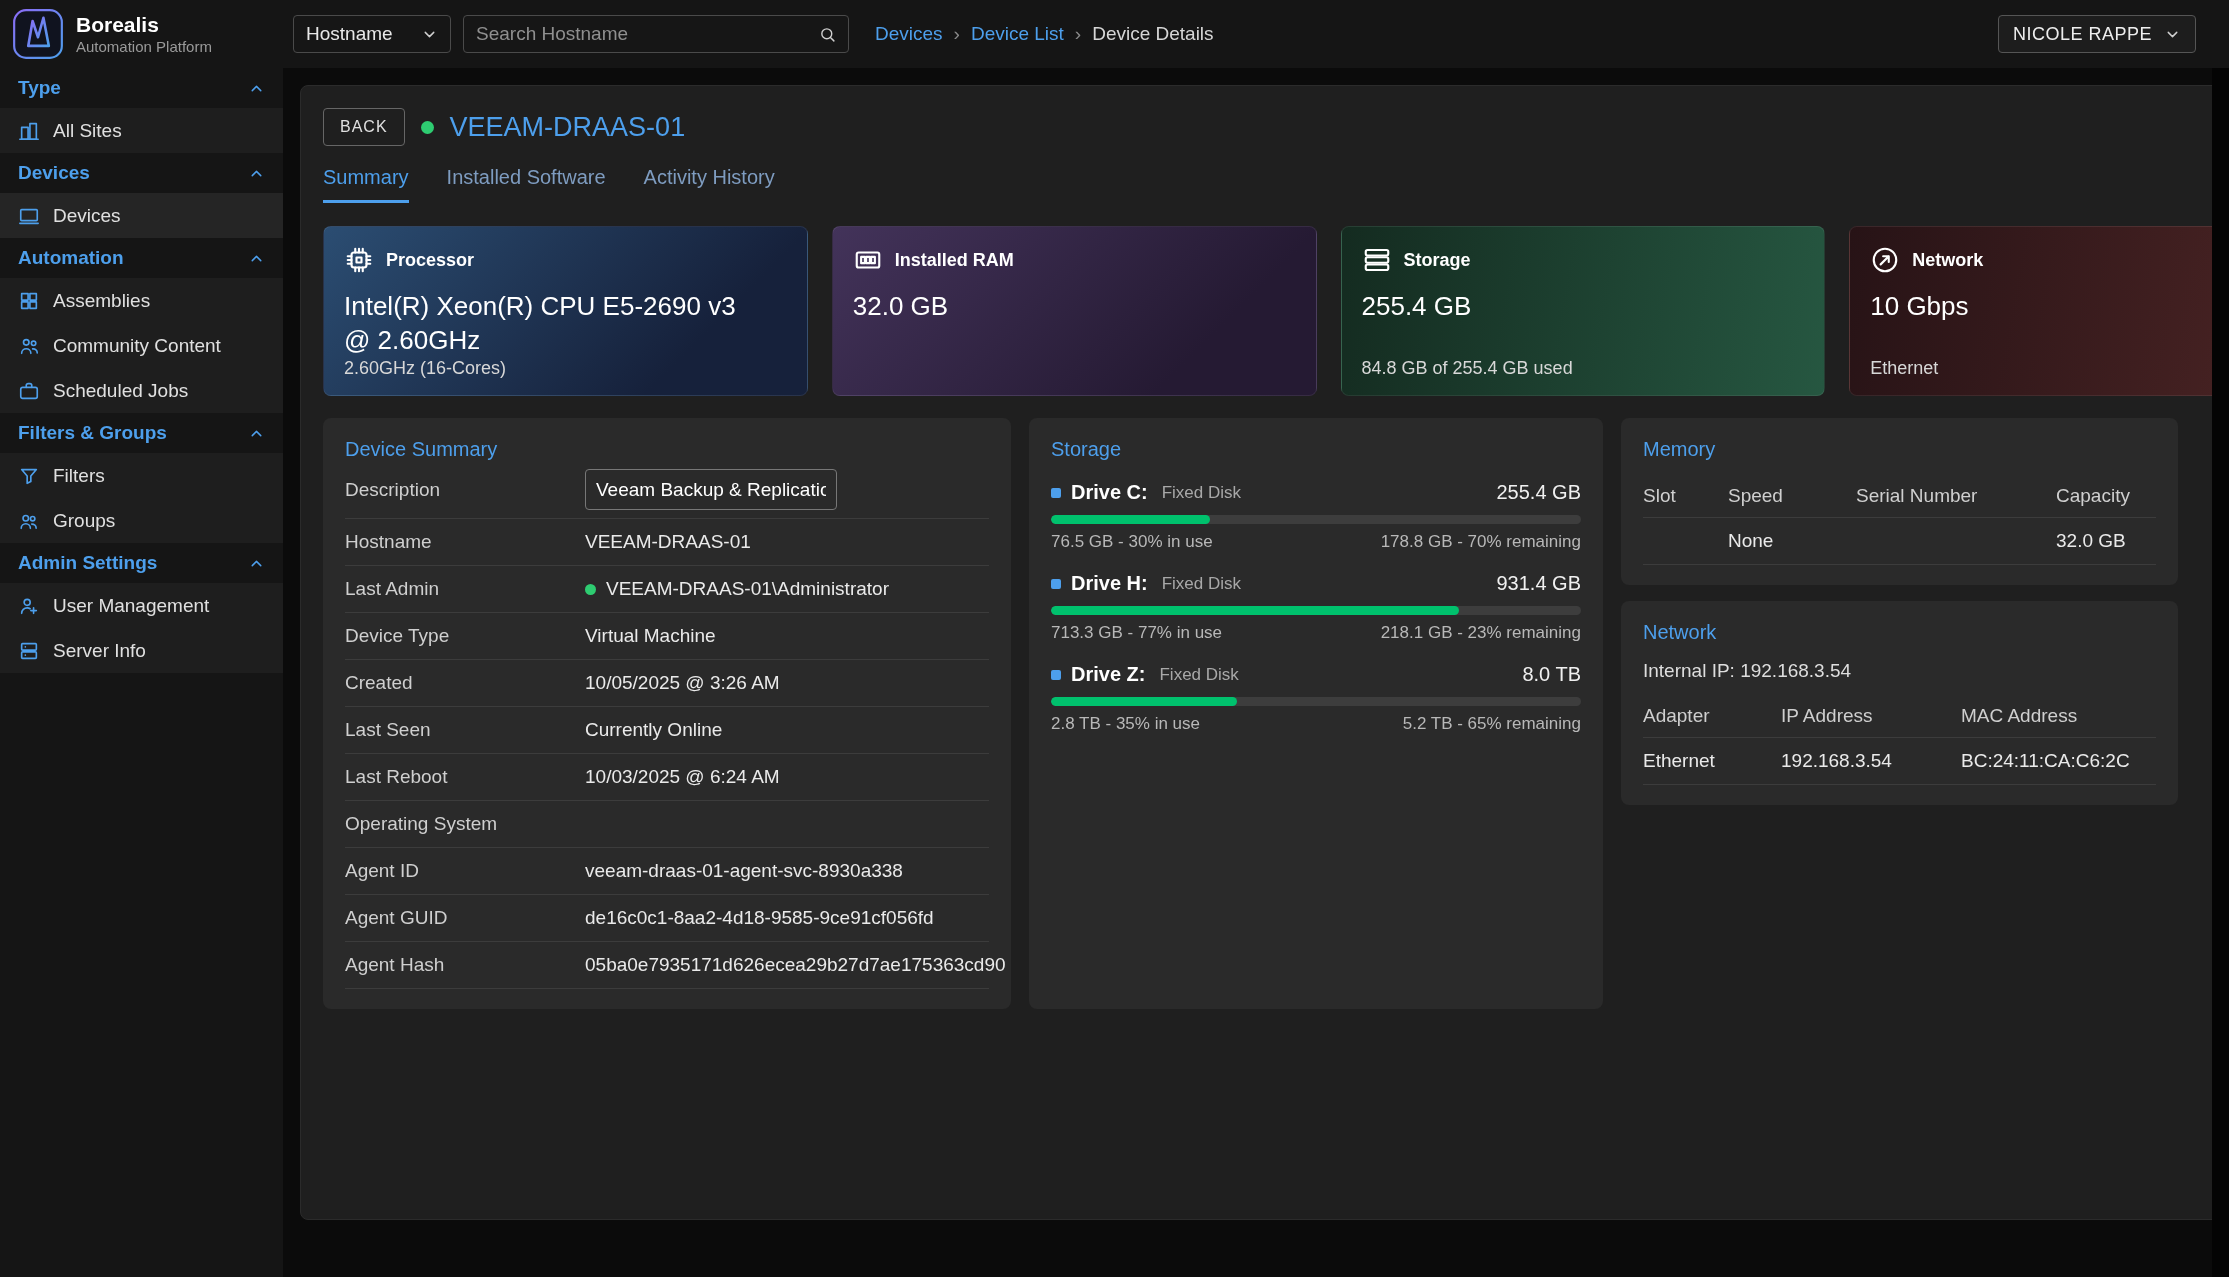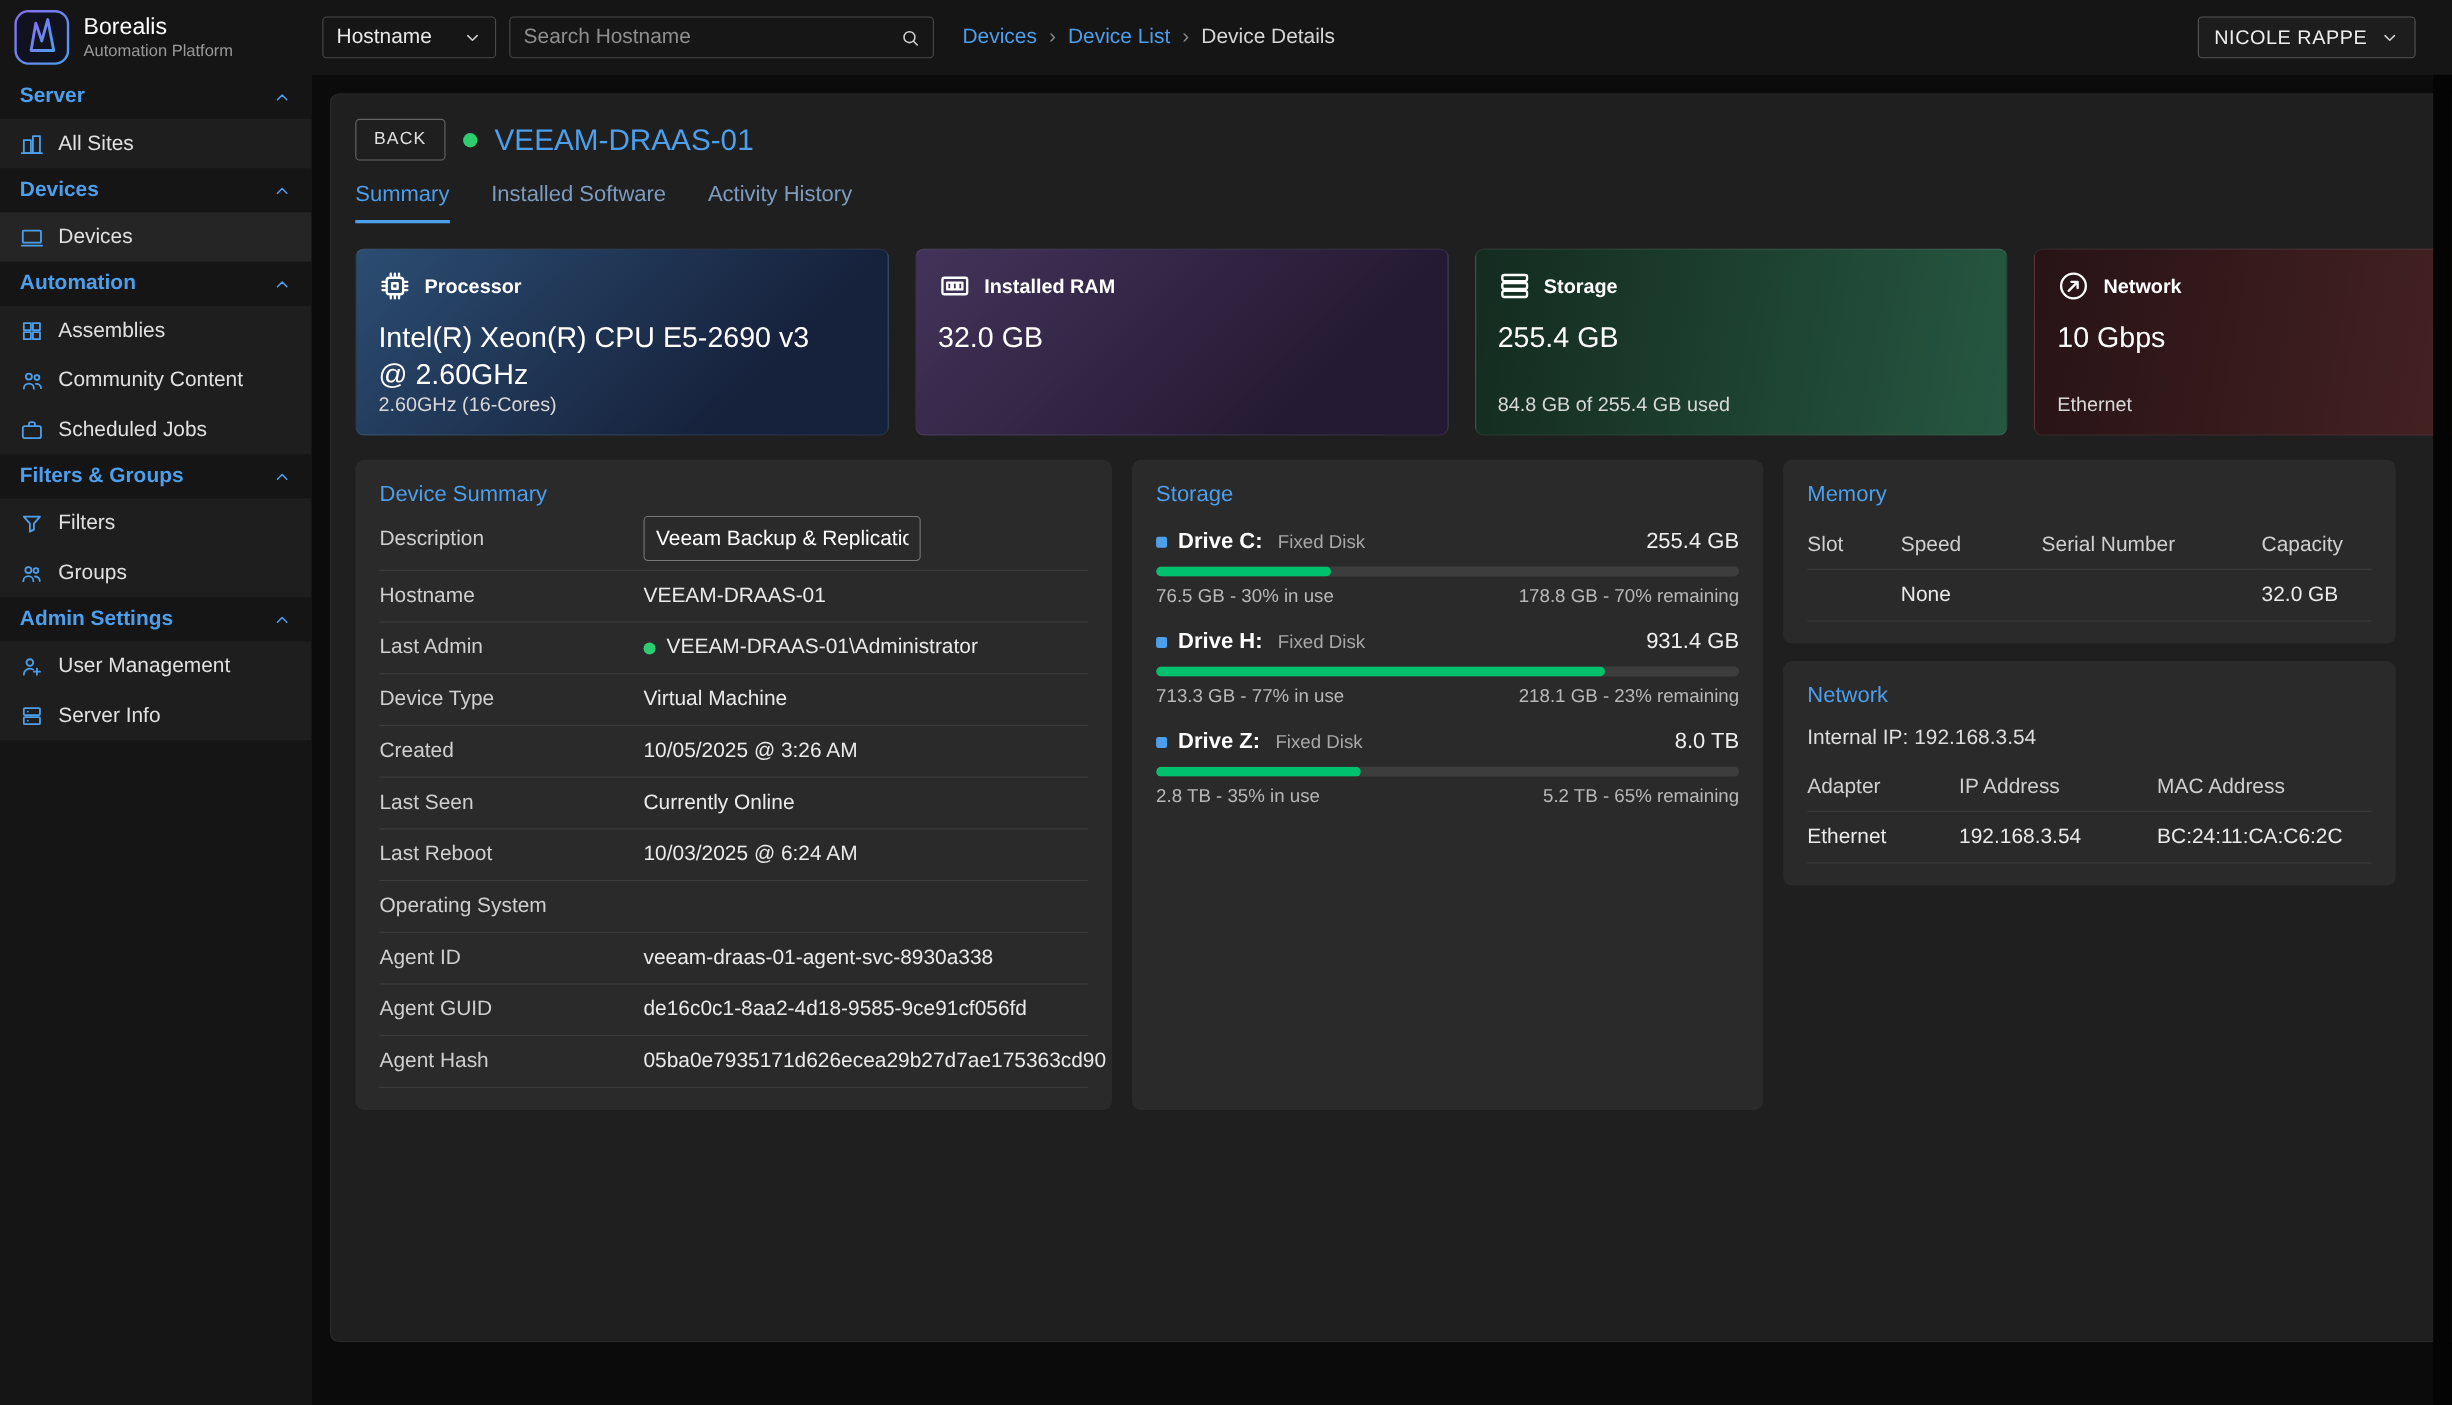--- a/index.html
+++ b/index.html
@@ -15,21 +15,21 @@
   *{box-sizing:border-box;margin:0;padding:0;}
   html,body{width:2229px;height:1277px;overflow:hidden;background:#0b0b0b;
     font-family:"Liberation Sans",sans-serif;color:var(--txt);}
   svg{display:block;}
 
   
   .topbar{position:fixed;top:0;left:0;width:2229px;height:68px;background:#151515;
     display:flex;align-items:center;z-index:10;}
   .brand-block{width:283px;display:flex;align-items:center;gap:12px;padding-left:12px;flex:none;}
   .logo{width:52px;height:52px;flex:none;}
-  .brand-name{font-size:21px;font-weight:normal;color:#fff;line-height:1.15;}
+  .brand-name{font-size:21px;font-weight:bold;color:#fff;line-height:1.15;}
   .brand-sub{font-size:15px;color:#9a9a9a;}
   .hostname-dd{margin-left:10px;width:158px;height:38px;border:1px solid #4a4a4a;border-radius:4px;
     display:flex;align-items:center;justify-content:space-between;padding:0 12px;color:#e8e8e8;
     font-size:19px;cursor:pointer;background:#161616;}
   .search-box{margin-left:12px;width:386px;height:38px;border:1px solid #4a4a4a;border-radius:4px;
     display:flex;align-items:center;padding:0 12px;background:#161616;}
   .search-box input{flex:1;background:transparent;border:none;outline:none;color:#ddd;font-size:19px;
     font-family:"Liberation Sans",sans-serif;}
   .search-box input::placeholder{color:#8f8f8f;}
   .breadcrumb{margin-left:26px;display:flex;align-items:center;font-size:19px;}
@@ -182,21 +182,21 @@
       <svg viewBox="0 0 24 24">
           <polyline points="6 9 12 15 18 9"></polyline>
         </svg>
     </span>
   </div>
 </div>
 
 <div class="sidebar">
 
   <div class="side-header">
-    <span>Server</span>
+    <span>Type</span>
     <span class="chev">
       <svg viewBox="0 0 24 24">
           <polyline points="6 15 12 9 18 15"></polyline>
         </svg>
       </span>
   </div>
   <div class="side-items">
     <div class="side-item">
       <span class="side-icon">
         <svg viewBox="0 0 24 24">

